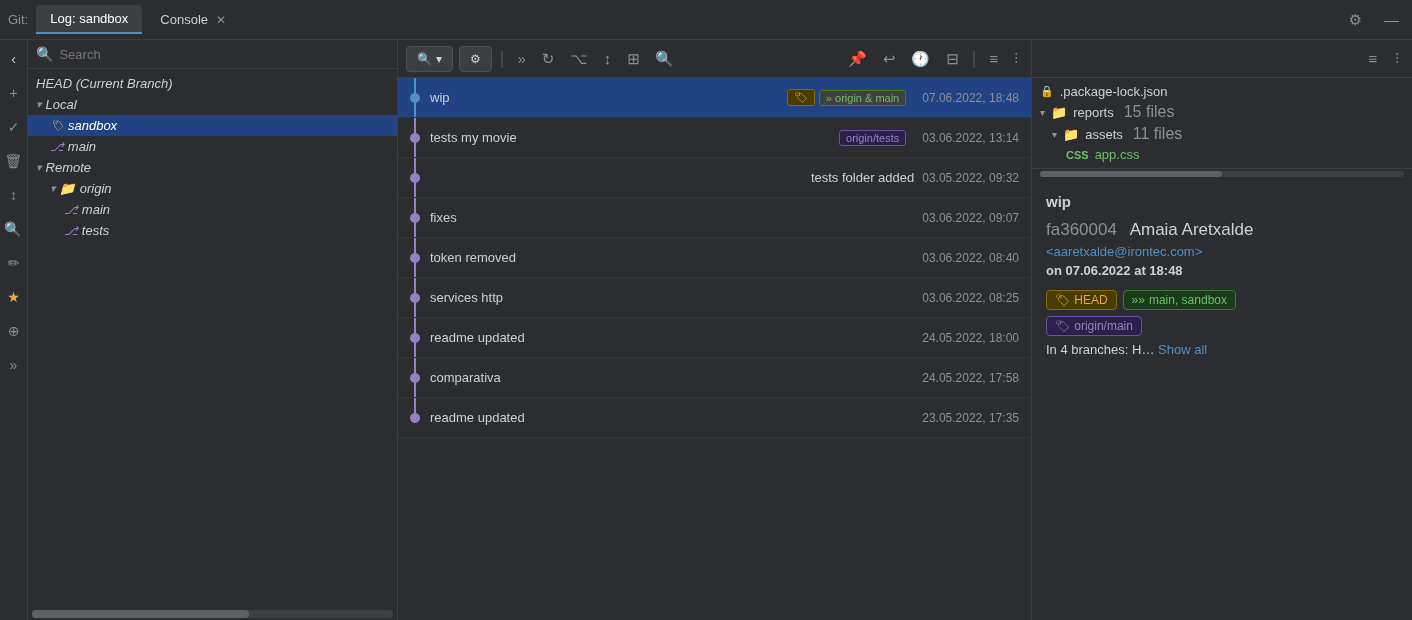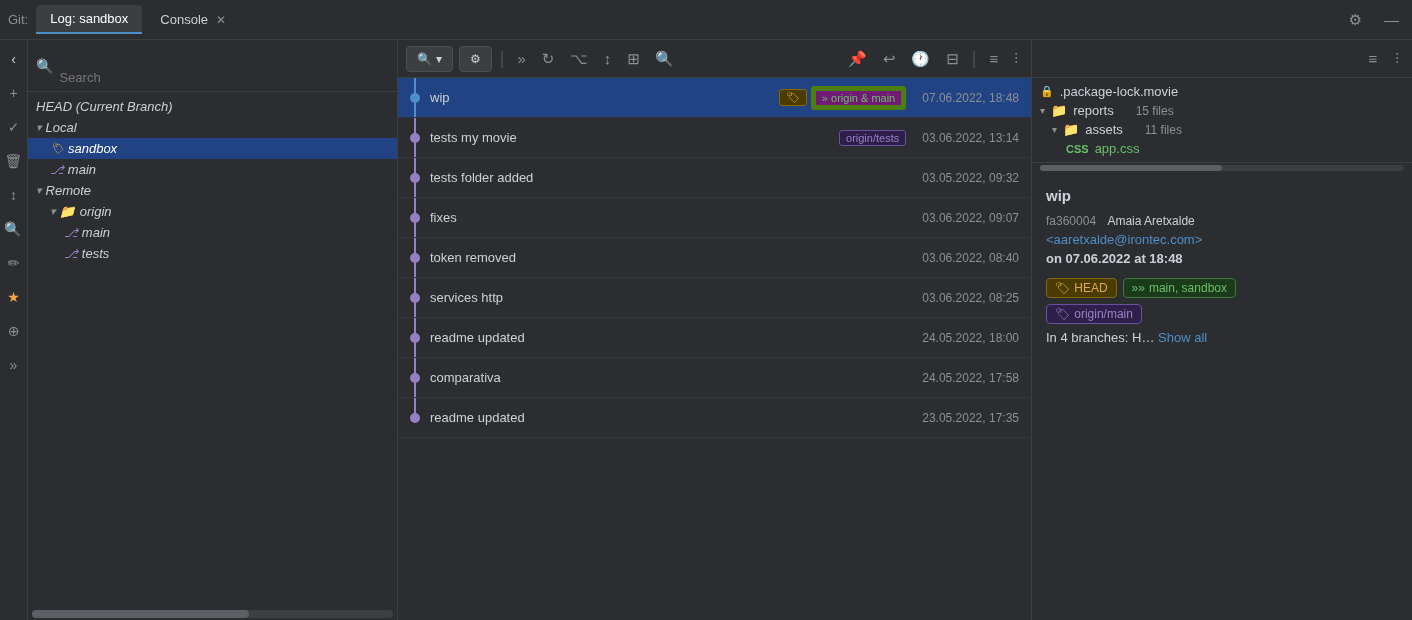--- a/index.html
+++ b/index.html
@@ -107,21 +107,20 @@
       align-items: center;
       gap: 6px;
     }
     .sidebar-search input {
       background: transparent;
       border: none;
       color: #cdd0d6;
       font-size: 13px;
       outline: none;
       flex: 1;
-      margin-top: 24px;
     }
     .sidebar-search .search-icon { color: #8c8f94; font-size: 14px; }
 
     .branch-tree {
       flex: 1;
       overflow-y: auto;
       padding: 4px 0;
     }
     .branch-item {
       display: flex;
@@ -255,23 +254,23 @@
       font-size: 11px;
       padding: 1px 6px;
       border-radius: 3px;
     }
     .tag-yellow {
       background: #4a3c00;
       color: #e0a84a;
       border: 1px solid #8a6a00;
     }
     .tag-green {
-      background: #701a75;
+      background: #404040;
       color: #6abf6a;
-      border: 5px solid #4d7c0f;
+      border: 1px solid #4d7c0f;
     }
     .tag-purple {
       background: #2e1f4a;
       color: #9880c4;
       border: 1px solid #6a50a0;
     }
     .commit-date {
       color: #8c8f94;
       font-size: 12px;
       white-space: nowrap;
@@ -305,21 +304,21 @@
       display: flex;
       align-items: center;
       padding: 2px 8px;
       font-size: 13px;
       gap: 6px;
       cursor: pointer;
     }
     .file-item .fi-caret { color: #8c8f94; font-size: 10px; }
     .file-item .fi-folder { color: #8c8f94; }
     .file-item .fi-name { color: #cdd0d6; }
-    .file-item .fi-count { color: #8c8f94; font-size: 12px; margin-left: 16px; }
+    .file-item .fi-count { color: #8c8f94; font-size: 16px; margin-left: 4px; }
     .file-item .fi-css { color: #6abf6a; font-weight: bold; font-size: 11px; }
     .file-item .fi-lock { color: #9880c4; font-size: 11px; }
     .indent-file1 { padding-left: 20px; }
     .indent-file2 { padding-left: 34px; }
 
     .scrollbar-h {
       height: 6px;
       background: #3c3f41;
       margin: 2px 8px;
       border-radius: 3px;
@@ -337,21 +336,21 @@
       overflow-y: auto;
     }
     .commit-detail-title {
       font-size: 15px;
       font-weight: 600;
       color: #cdd0d6;
       margin-bottom: 10px;
     }
     .commit-detail-hash {
       color: #8c8f94;
-      font-size: 12px;
+      font-size: 17px;
       margin-bottom: 4px;
     }
     .commit-detail-email {
       color: #4e8fc7;
       font-size: 13px;
     }
     .commit-detail-date {
       color: #cdd0d6;
       font-size: 13px;
       margin-top: 4px;
@@ -531,21 +530,21 @@
       <div class="commit-row" style="position:relative;">
         <div class="commit-line"></div>
         <div class="commit-dot"></div>
         <span class="commit-message">tests my movie</span>
         <div class="commit-tags">
           <span class="commit-tag tag-purple">origin/tests</span>
         </div>
         <span class="commit-date">03.06.2022, 13:14</span>
       </div>
 
-      <div class="commit-row" style="position:relative;">
+      <div class="commit-row" style="position:relative;text-align:right;">
         <div class="commit-line"></div>
         <div class="commit-dot"></div>
         <span class="commit-message">tests folder added</span>
         <span class="commit-date">03.05.2022, 09:32</span>
       </div>
       <div class="commit-row" style="position:relative;">
         <div class="commit-line"></div>
         <div class="commit-dot"></div>
         <span class="commit-message">fixes</span>
         <span class="commit-date">03.06.2022, 09:07</span>
@@ -587,21 +586,21 @@
   <div class="right-panel">
     <div class="right-panel-toolbar">
       <span class="toolbar-icon">≡</span>
       <span class="toolbar-icon">⫶</span>
     </div>
 
     <div class="file-tree">
 
       <div class="file-item">
         <span class="fi-lock">🔒</span>
-        <span class="fi-name">.package-lock.movie</span>
+        <span class="fi-name">.package-lock.json</span>
       </div>
 
       <div class="file-item">
         <span class="fi-caret">▾</span>
         <span class="fi-folder">📁</span>
         <span class="fi-name">reports</span>
         <span class="fi-count">15 files</span>
       </div>
 
       <div class="file-item indent-file1">

